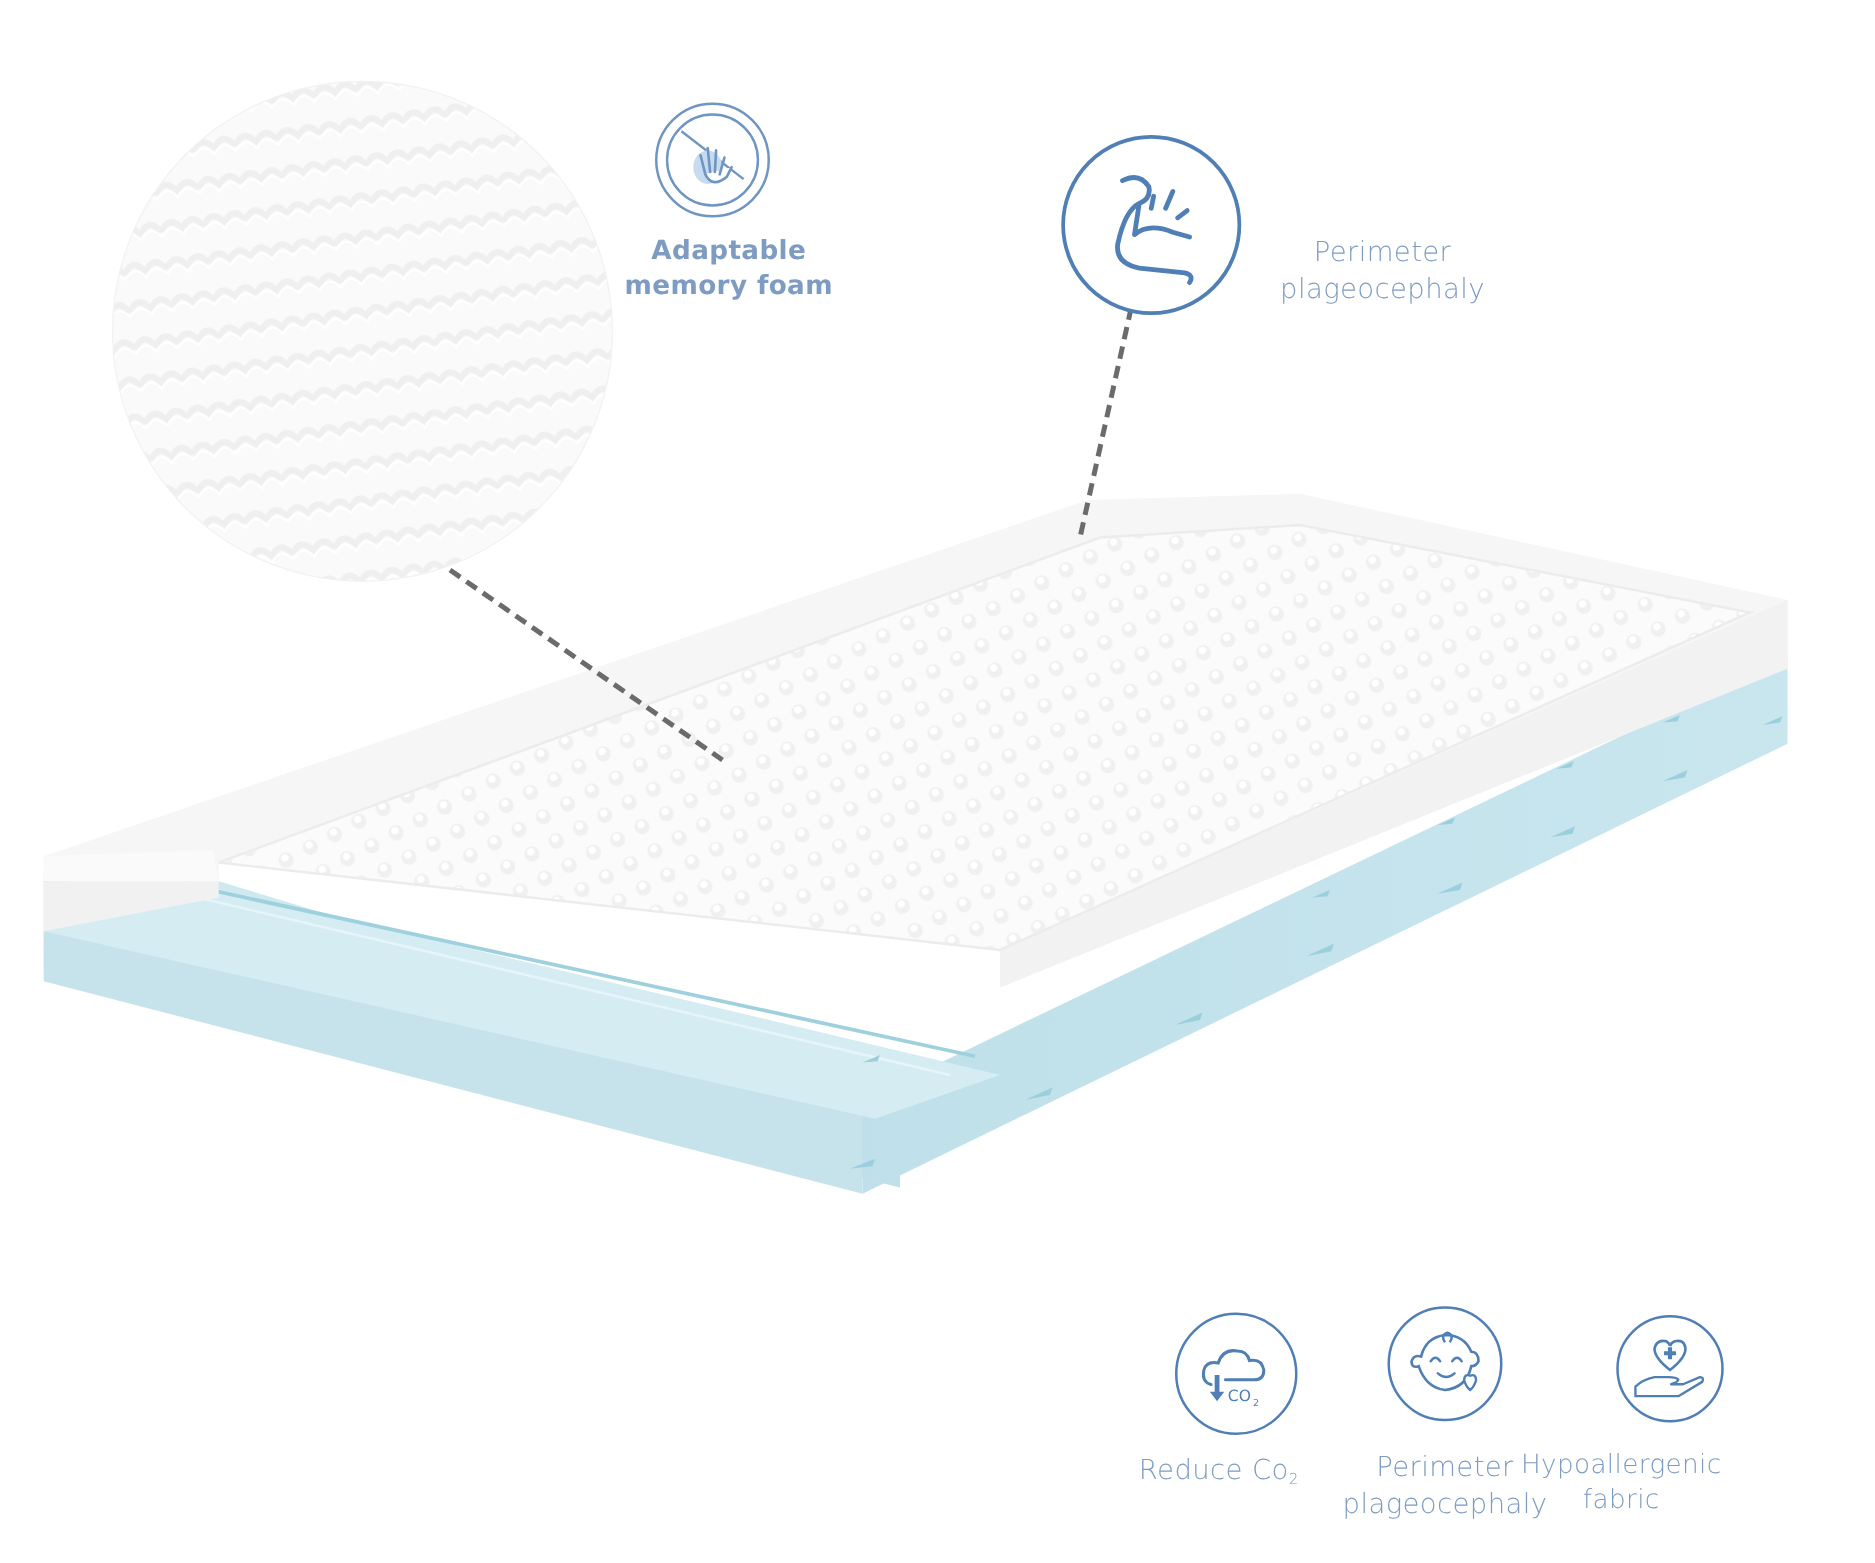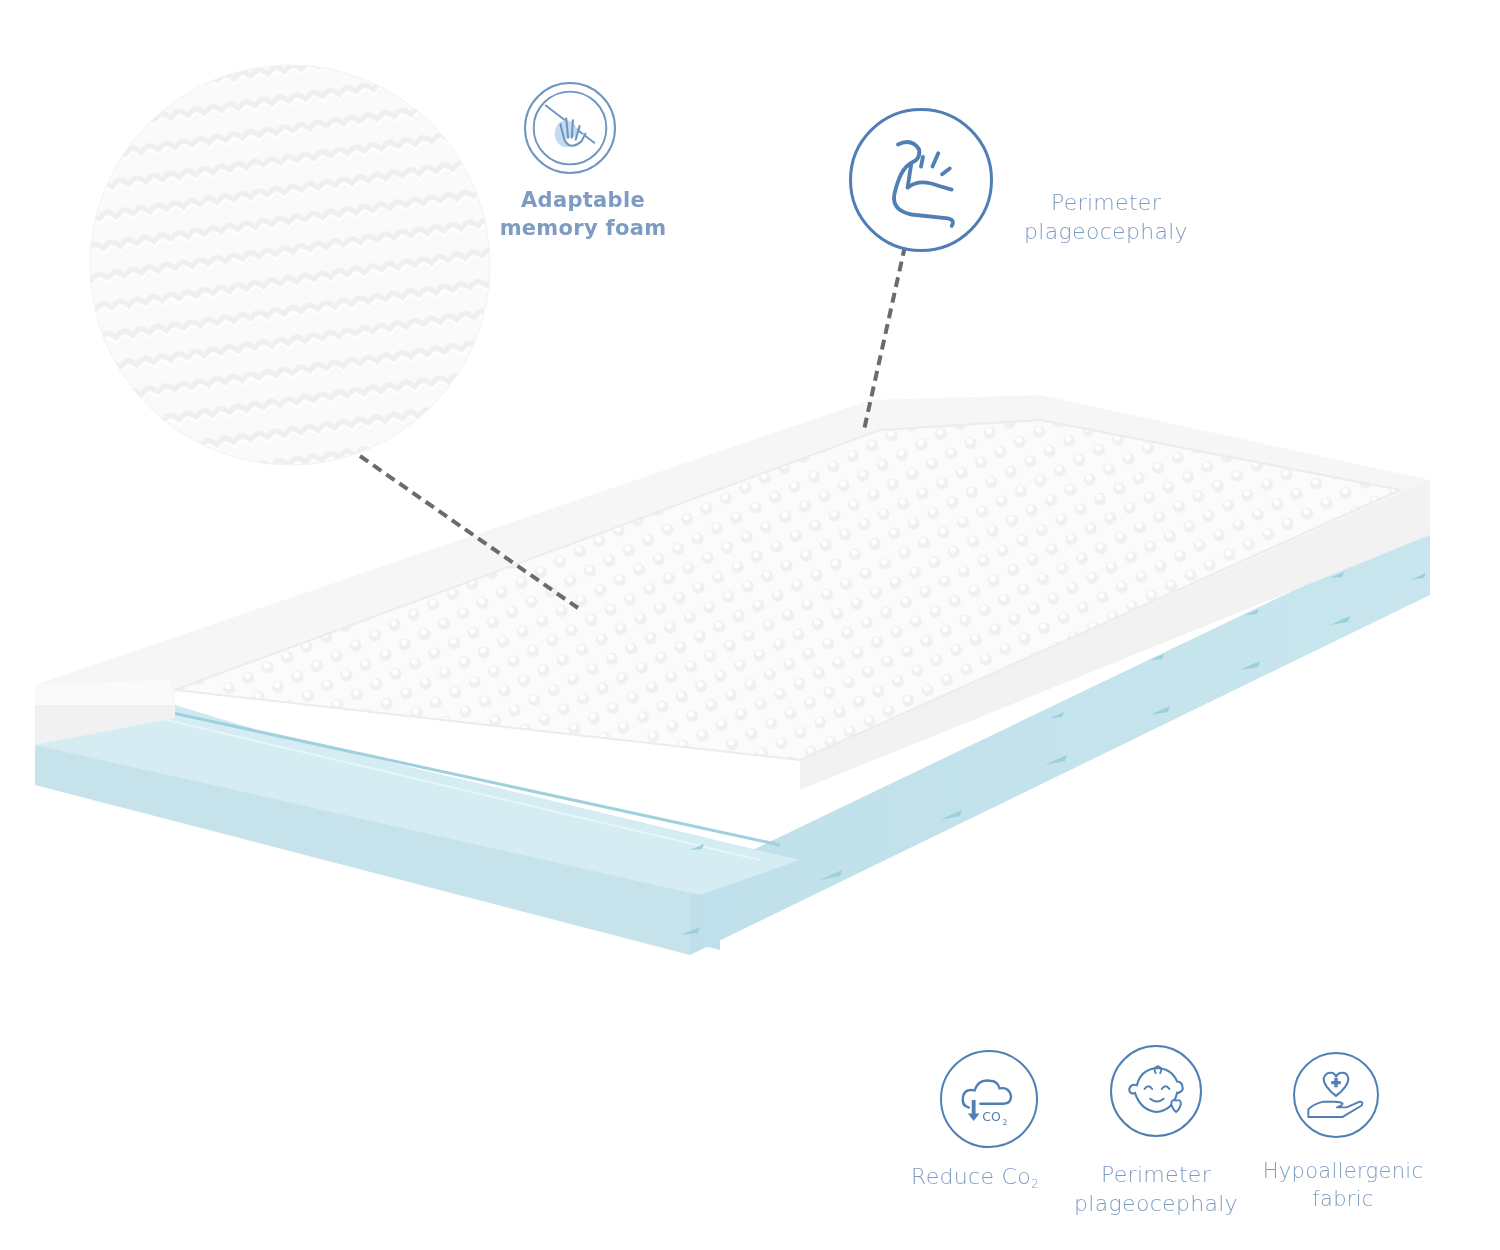--- a/index.html
+++ b/index.html
@@ -140,16 +140,16 @@
   <div>plageocephaly</div>
 </div>
 
 <div class="icon-circle" style="left:1293px; top:1052px; width:86px; height:86px; border-width:2.5px;">
   <svg viewBox="0 0 86 86">
     <path d="M43 44 Q30 34 30 26 Q32 18 40 20 Q43 22 43 24 Q44 21 47 20 Q55 18 56 26 Q56 34 43 44 Z" stroke="#4f7fb4" stroke-width="2.2" fill="#fff"></path>
     <path d="M43 25 L43 35 M38 30 L48 30" stroke="#4f7fb4" stroke-width="3.5"></path>
     <path d="M14 58 L14 66 L50 66 L70 54 Q72 50 68 50 L54 56 L44 56 Q50 54 50 52 Q48 50 42 50 L30 50 Q20 52 14 58 Z" stroke="#4f7fb4" stroke-width="2" fill="none" stroke-linejoin="round"></path>
   </svg>
 </div>
-<div class="label small" style="left:1250px; top:1157px; width:186px;text-align:center;">
+<div class="label small" style="left:1204px; top:1157px; width:186px;text-align:center;">
   <div>Hypoallergenic</div>
   <div>fabric</div>
 </div>
 
 </body></html>

